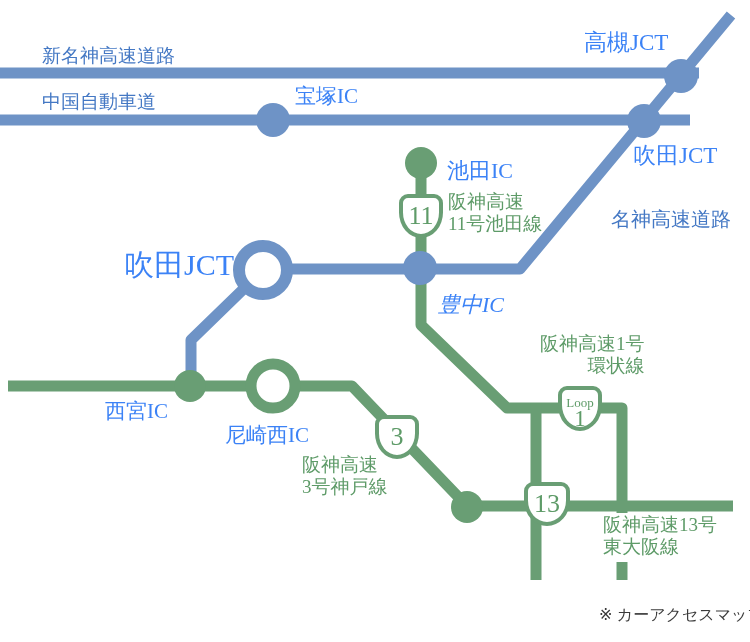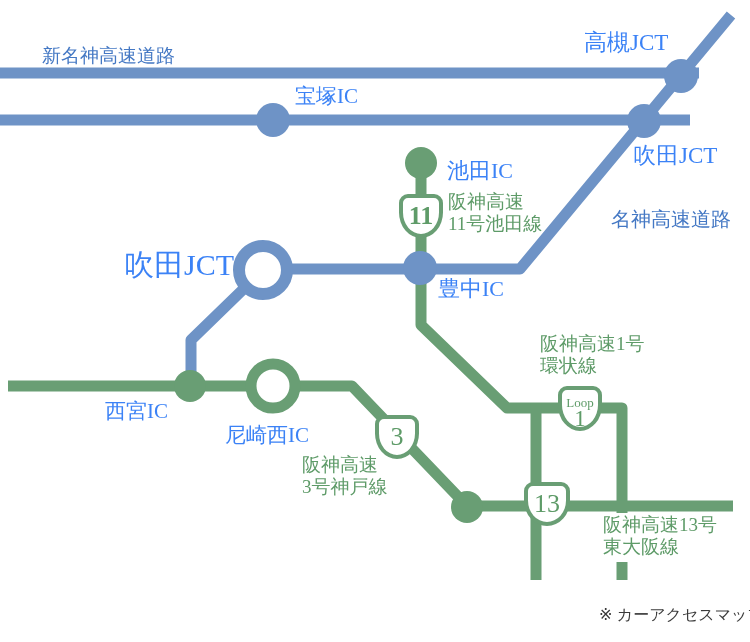--- a/index.html
+++ b/index.html
@@ -58,58 +58,59 @@
 
     <circle cx="273" cy="120" r="17" fill="#6e93c6"></circle>
     <circle cx="681" cy="76" r="17" fill="#6e93c6"></circle>
     <circle cx="644" cy="121" r="17" fill="#6e93c6"></circle>
     <circle cx="420" cy="268" r="17" fill="#6e93c6"></circle>
     <circle cx="421" cy="163" r="16" fill="#699e74"></circle>
     <circle cx="190" cy="386" r="16" fill="#699e74"></circle>
     <circle cx="467" cy="507" r="16" fill="#699e74"></circle>
   </svg>
 
-  <div class="badge" style="left:399px;top:194px;width:44px;height:44px;font-weight:bold;">
+  <div class="badge" style="left:399px;top:194px;width:44px;height:44px;">
     <span class="num">11</span>
   </div>
   <div class="badge" style="left:375px;top:415px;width:44px;height:44px;">
     <span class="num">3</span>
   </div>
   <div class="badge loop" style="left:558px;top:386px;width:44px;height:45px;">
     <span class="loop-word">Loop</span>
     <span class="loop-num">1</span>
   </div>
   <div class="badge" style="left:524px;top:482px;width:46px;height:44px;justify-content:center;">
     <span class="num">13</span>
   </div>
 
   <div class="lbl blue-text" style="left:8px;top:45px;font-size:19px;">新名神高速道路</div>
+  <div class="lbl blue-text" style="left:8px;top:91px;font-size:19px;">中国自動車道</div>
   <div class="lbl blue-text" style="left:577px;top:208px;font-size:20px;">名神高速道路</div>
 
   <div class="lbl green-text" style="left:448px;top:191px;font-size:19px;">
     <div>阪神高速</div>
     <div>11号池田線</div>
   </div>
   <div class="lbl green-text" style="left:302px;top:454px;font-size:19px;">
     <div>阪神高速</div>
     <div>3号神戸線</div>
   </div>
-  <div class="lbl green-text" style="left:540px;top:333px;font-size:19px;">
+  <div class="lbl green-text" style="left:540px;top:333px;font-size:19px;text-align:right;">
     <div>阪神高速1号</div>
     <div>環状線</div>
   </div>
   <div class="lbl green-text" style="left:603px;top:514px;font-size:19px;">
     <div>阪神高速13号</div>
     <div>東大阪線</div>
   </div>
 
   <div class="lbl black-text" style="left:295px;top:84px;font-size:21px;">宝塚IC</div>
   <div class="lbl black-text" style="left:584px;top:30px;font-size:23px;">高槻JCT</div>
   <div class="lbl black-text" style="left:633px;top:143px;font-size:23px;">吹田JCT</div>
   <div class="lbl black-text" style="left:447px;top:150px;font-size:22px;margin-top:8px;">池田IC</div>
   <div class="lbl black-text" style="left:124px;top:248px;font-size:30px;">吹田JCT</div>
-  <div class="lbl black-text" style="left:438px;top:276px;font-size:22px;">豊中IC</div>
+  <div class="lbl black-text" style="left:438px;top:292px;font-size:22px;font-style:italic;">豊中IC</div>
   <div class="lbl black-text" style="left:105px;top:399px;font-size:21px;">西宮IC</div>
   <div class="lbl black-text" style="left:225px;top:423px;font-size:21px;text-align:center;">尼崎西IC</div>
 
   <div class="lbl note-text" style="left:599px;top:606px;font-size:16px;">※ カーアクセスマップ</div>
 
 </div>
 
 </body></html>

